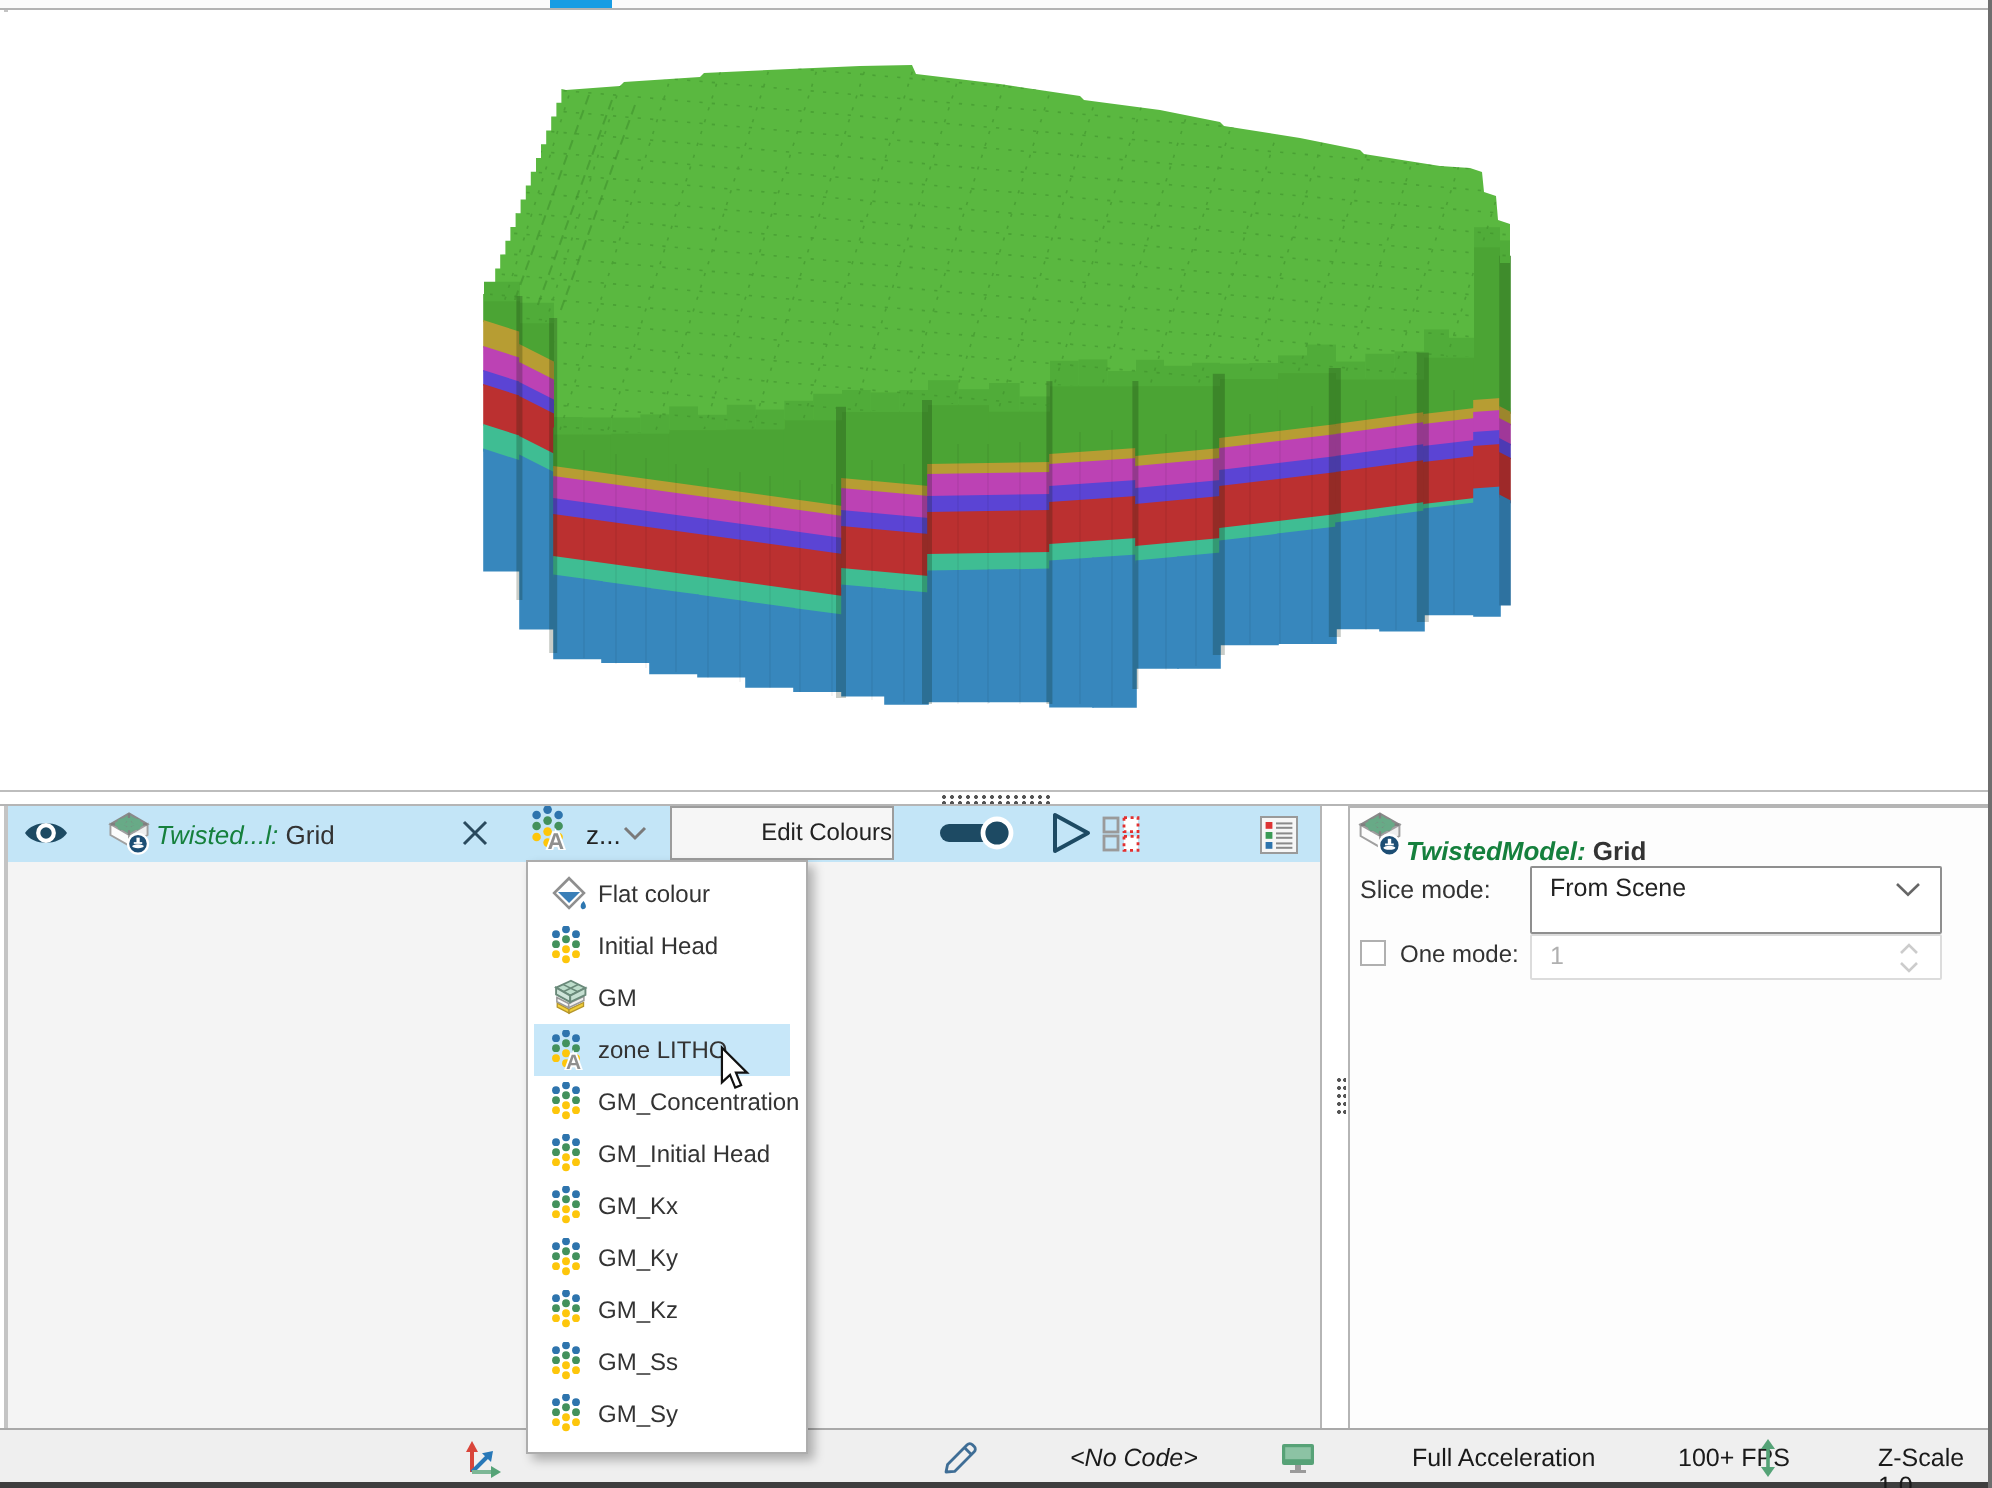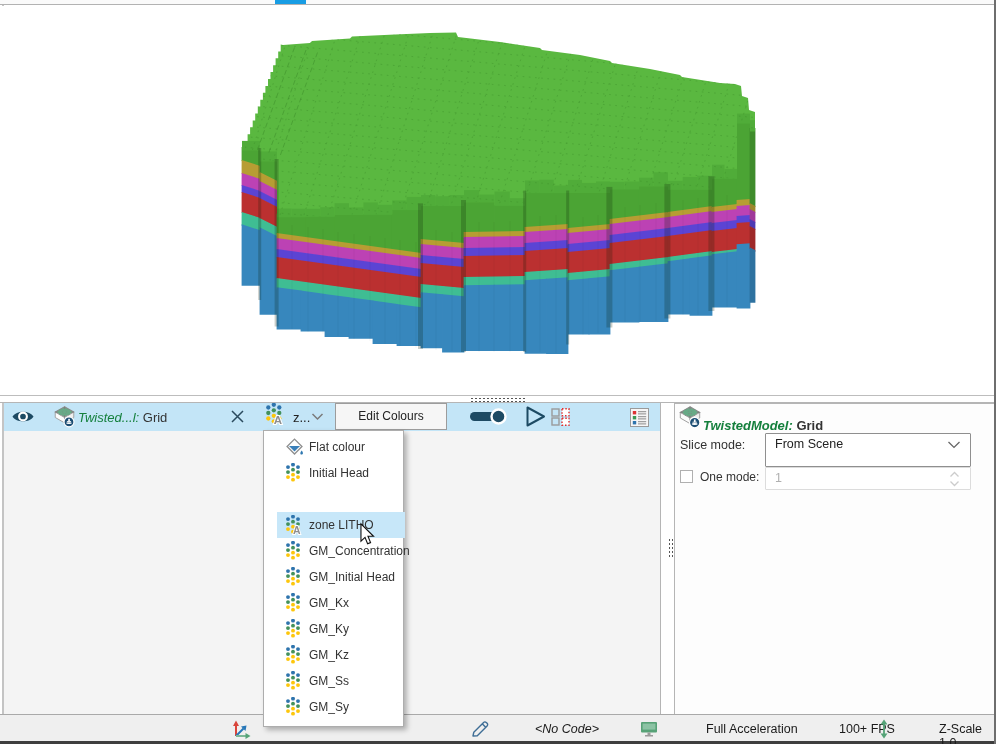--- a/index.html
+++ b/index.html
@@ -19,24 +19,24 @@
 #leftpanel { left:4px; top:431px; width:656px; height:283px; background:#f4f4f4; }
 #vsplit { left:660px; top:403px; width:14px; height:311px; background:#fff; border-left:1px solid #b5b5b5; }
 #vgrip { left:668px; top:538px; width:5px; height:20px;
   background-image:radial-gradient(circle, #555 0.9px, transparent 1.1px);
   background-size:3px 4px; }
 #rightpanel { left:674px; top:403px; width:320px; height:311px; background:#fdfdfd; border-left:1px solid #b5b5b5; border-top:1px solid #b5b5b5; }
 #statusbar { left:0; top:714px; width:994px; height:27px; background:#efefef; border-top:1px solid #a9a9a9; }
 #botstrip { left:0; top:741px; width:996px; height:3px; background:#3e3e3e; }
 .greenit { color:#15803d; font-style:italic; }
 #editbtn { left:335px; top:403px; width:112px; height:27px; background:#f6f6f6;
-  border:1px solid #9c9c9c; text-align:center; line-height:25px; font-size:12px; color:#222; }
+  border:1px solid #9c9c9c; text-align:right; line-height:25px; font-size:12px; color:#222; }
 #menu { left:263px; top:430px; width:141px; height:297px; background:#fff;
   border:1px solid #adadad; box-shadow:3px 3px 5px rgba(0,0,0,0.28); z-index:50; }
-.mi { position:absolute; left:13px; width:128px; height:26px;padding-left:36px; }
+.mi { position:absolute; left:3px; width:128px; height:26px;padding-left:36px; }
 .mi .lbl { position:absolute; left:32px; top:6px; font-size:12px; color:#333; white-space:nowrap; }
 .mi .ic { position:absolute; left:8px; top:3px; width:20px; height:20px; }
 .hl { background:#c7e7f9; }
 .sb { position:absolute; top:722px; font-size:12.5px; color:#1a1a1a;margin-left:40px; }
 </style>
 </head>
 <body>
 <div class="abs" id="topstrip"></div>
 <div class="abs" id="tabmark"></div>
 <div class="abs" id="leftline"></div>
@@ -444,20 +444,33 @@
           <circle cx="8.8" cy="1.8" r="2.15" fill="#2e74ad"></circle>
           <circle cx="8.8" cy="7.3" r="2.15" fill="#43915c"></circle>
           <circle cx="8.8" cy="12.8" r="2.15" fill="#fdc60b"></circle>
           <circle cx="8.8" cy="18.3" r="2.15" fill="#fdc60b"></circle>
           <circle cx="14.3" cy="4.5" r="2.15" fill="#2e74ad"></circle>
           <circle cx="14.3" cy="10.0" r="2.15" fill="#43915c"></circle>
           <circle cx="14.3" cy="15.5" r="2.15" fill="#fdc60b"></circle>
         </svg></span>
       <span class="lbl">Initial Head</span>
     </div>
+    <div class="mi" style="top:55.0px">
+      <span class="ic"><svg width="20" height="21" viewBox="0 0 21 22">
+<polygon points="3.8,13.2 10,16.4 10,18.4 3.8,15.2" fill="#f5d23c" stroke="#b5952a" stroke-width="0.7"></polygon>
+<polygon points="10,16.4 17.6,12.8 17.6,14.8 10,18.4" fill="#f0ce38" stroke="#b5952a" stroke-width="0.7"></polygon>
+<polygon points="3.6,10.2 9.8,13.4 9.8,15.6 3.6,12.4" fill="#fafafa" stroke="#9a9a9a" stroke-width="0.8"></polygon>
+<polygon points="9.8,13.4 17.8,9.6 17.8,11.8 9.8,15.6" fill="#f0f0f0" stroke="#9a9a9a" stroke-width="0.8"></polygon>
+<polygon points="3.2,5 11,1.4 18.6,5.2 10.6,9.2" fill="#bcdcca" stroke="#6a8a7a" stroke-width="1"></polygon>
+<polygon points="3.2,5 10.6,9.2 10.6,12.6 3.2,8.6" fill="#cfe5da" stroke="#6a8a7a" stroke-width="1"></polygon>
+<polygon points="10.6,9.2 18.6,5.2 18.6,8.8 10.6,12.6" fill="#c5dfd1" stroke="#6a8a7a" stroke-width="1"></polygon>
+<path d="M6.8,3.3 L14.6,7.2 M7,7.2 L14.8,3.4" stroke="#6a8a7a" stroke-width="0.8"></path>
+</svg></span>
+      <span class="lbl">GM</span>
+    </div>
     <div class="mi hl" style="top:81.0px">
       <span class="ic"><svg width="20" height="20" viewBox="0 0 22 22">
           <circle cx="3.3" cy="4.5" r="2.15" fill="#2e74ad"></circle>
           <circle cx="3.3" cy="10.0" r="2.15" fill="#43915c"></circle>
           <circle cx="3.3" cy="15.5" r="2.15" fill="#fdc60b"></circle>
           <circle cx="8.8" cy="1.8" r="2.15" fill="#2e74ad"></circle>
           <circle cx="8.8" cy="7.3" r="2.15" fill="#43915c"></circle>
           <circle cx="8.8" cy="12.8" r="2.15" fill="#fdc60b"></circle>
           <circle cx="8.8" cy="18.3" r="2.15" fill="#fdc60b"></circle>
           <circle cx="14.3" cy="4.5" r="2.15" fill="#2e74ad"></circle>

